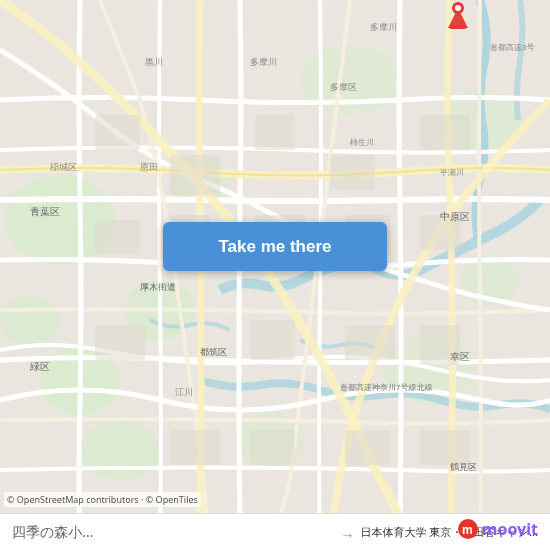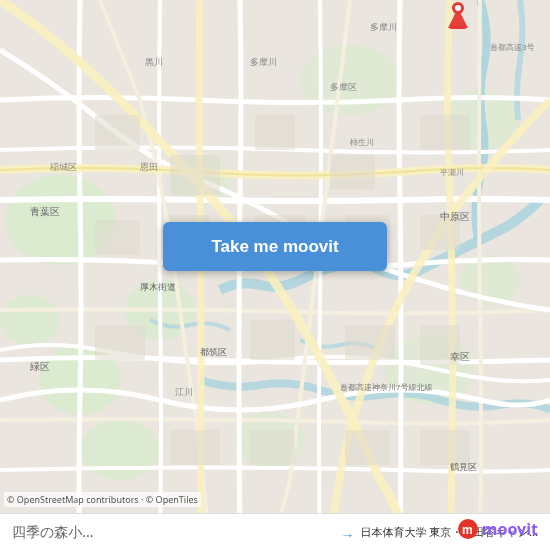--- a/index.html
+++ b/index.html
@@ -213,21 +213,21 @@
     <text x="250" y="65" font-size="9" fill="#888" font-family="Arial">多摩川</text>
     <text x="350" y="145" font-size="8" fill="#888" font-family="Arial">柿生川</text>
     <text x="145" y="65" font-size="9" fill="#888" font-family="Arial">黒川</text>
 
     <polygon points="458,8 468,28 448,28" fill="#e53935" opacity="0.95"></polygon>
     <rect x="450" y="25" width="16" height="4" fill="#e53935" rx="1"></rect>
     <circle cx="458" cy="8" r="6" fill="#e53935"></circle>
     <circle cx="458" cy="8" r="3" fill="white"></circle>
   </svg>
 
-  <button id="take-me-there-btn">Take me moovit</button>
+  <button id="take-me-there-btn">Take me there</button>
 
   <div class="osm-credit">
     <span>© OpenStreetMap contributors · © OpenTiles</span>
   </div>
 
   <div id="bottom-bar">
     <span class="bottom-info">四季の森小...</span>
     <span class="arrow-icon">→</span>
     <span class="destination-text">日本体育大学 東京・世田谷キャン...</span>
 

